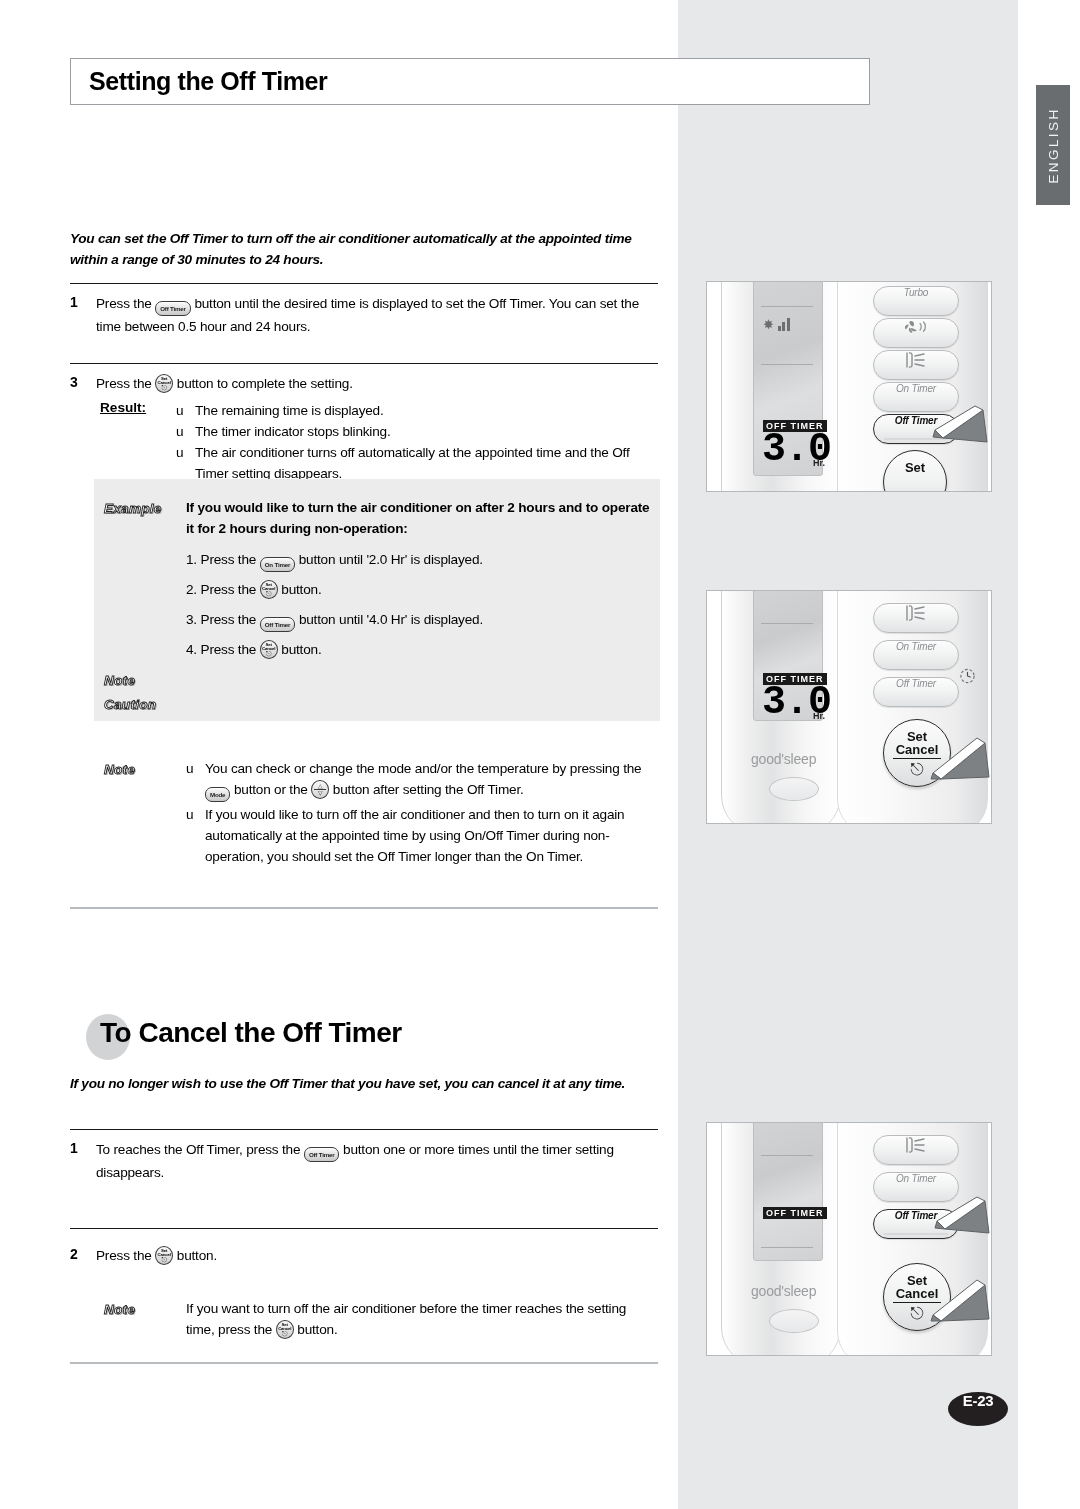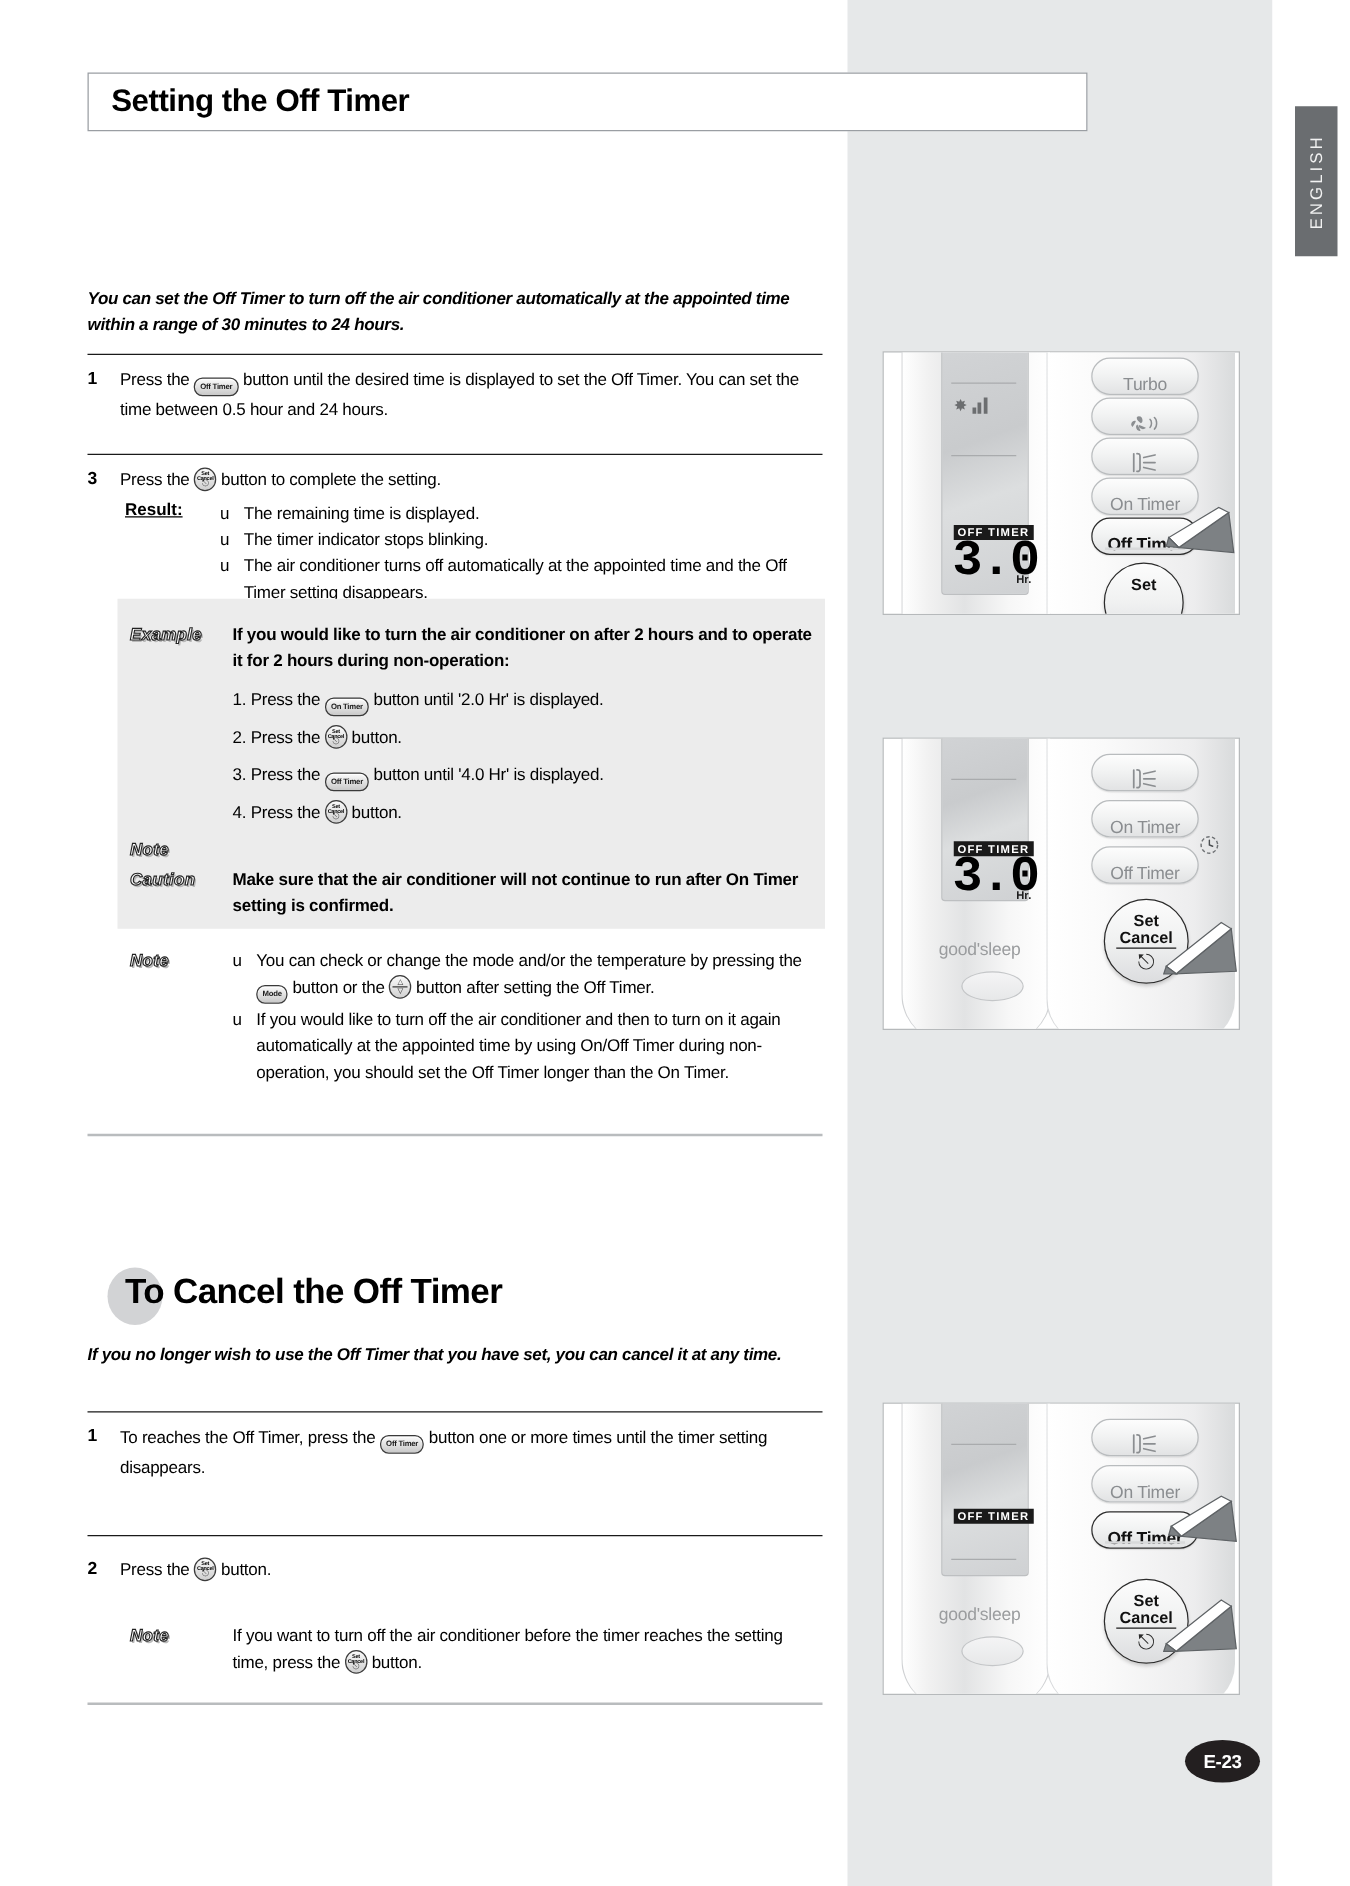--- a/index.html
+++ b/index.html
@@ -176,23 +176,24 @@
   .goodsleep{
     position:absolute;color:#9a9c9e;font-size:14px;letter-spacing:-0.2px;
   }
   .oval-btn{
     position:absolute;border:1.3px solid #c4c6c8;border-radius:50%;
     background:linear-gradient(#f4f4f5,#e7e8e9);
   }
   .rbtn{
     position:absolute;border:1.4px solid #b9bcbe;border-radius:16px;
     background:linear-gradient(#fdfdfd 0%,#f2f3f3 45%,#e2e3e4 100%);
-    display:flex;align-items:flex-end;justify-content:center;
-    color:#8a8d90;font-size:14px;letter-spacing:-0.2px;
+    display:flex;align-items:flex-start;justify-content:center;
+    color:#8a8d90;font-size:10px;letter-spacing:-0.2px;
     box-shadow:0 1px 1px rgba(0,0,0,.10);
+    font-style:italic;
   }
   .rbtn.active{border-color:#2d2d2d;color:#111;font-weight:bold;}
   .rbtn.active:after{
     content:"";position:absolute;left:12%;right:12%;bottom:3px;height:1.6px;background:#d8d9da;
   }
   .setbtn{
     position:absolute;border:1.6px solid #2b2b2b;border-radius:50%;
     background:linear-gradient(#fcfcfc 0%,#f0f1f1 50%,#dcdddf 100%);
     box-shadow:0 2px 3px rgba(0,0,0,.18);
   }
@@ -202,21 +203,21 @@
   .setbtn .s1{top:9px;font-size:13px;}
   .setbtn .s2{top:22px;font-size:13px;}
   .setbtn .divider{position:absolute;left:9px;right:9px;top:38px;height:1.4px;background:#1c1c1c;}
   .setbtn .pw{position:absolute;left:0;right:0;top:40px;text-align:center;font-size:17px;color:#2a2a2a;}
   .clockicon{position:absolute;width:17px;height:17px;}
 
   .cursor{position:absolute;}
   #footer-page{
     position:absolute;left:948px;top:1392px;width:60px;height:34px;
     background:#231f20;border-radius:50%;
-    display:flex;align-items:center;justify-content:center;
+    display:flex;align-items:flex-start;justify-content:center;
   }
   #footer-page span{color:#fff;font-size:15px;font-weight:bold;letter-spacing:-0.3px;}
 </style>
 </head>
 <body>
 
 <div id="page">
 
   <div id="right-panel"></div>
   <div id="far-right"></div>
@@ -332,21 +333,20 @@
       <div class="callout" style="padding:4px 10px 0 10px;">
         <div class="badge">
           <span class="tagword">Note</span>
         </div>
       </div>
 
       <div class="callout" style="padding:4px 10px 0 10px;">
         <div class="badge">
           <span class="tagword">Caution</span>
         </div>
-        <div class="body bold">Make sure that the air conditioner will not continue to run after On Timer setting is confirmed.</div>
       </div>
     </div>
 
     <div style="position:absolute;top:758px;left:24px;width:566px;">
       <div class="callout" style="padding:0 10px;">
         <div class="badge">
           <span class="tagword">Note</span>
         </div>
         <div class="body">
           <div class="bl">

